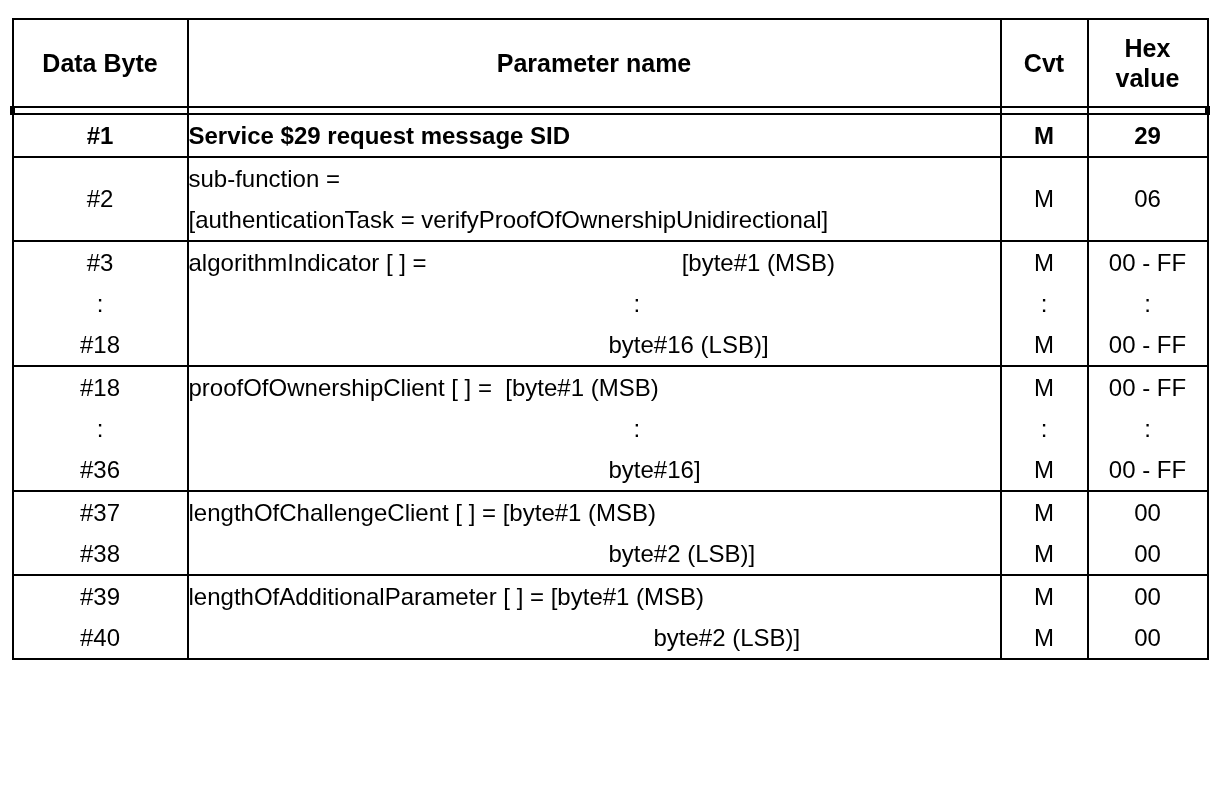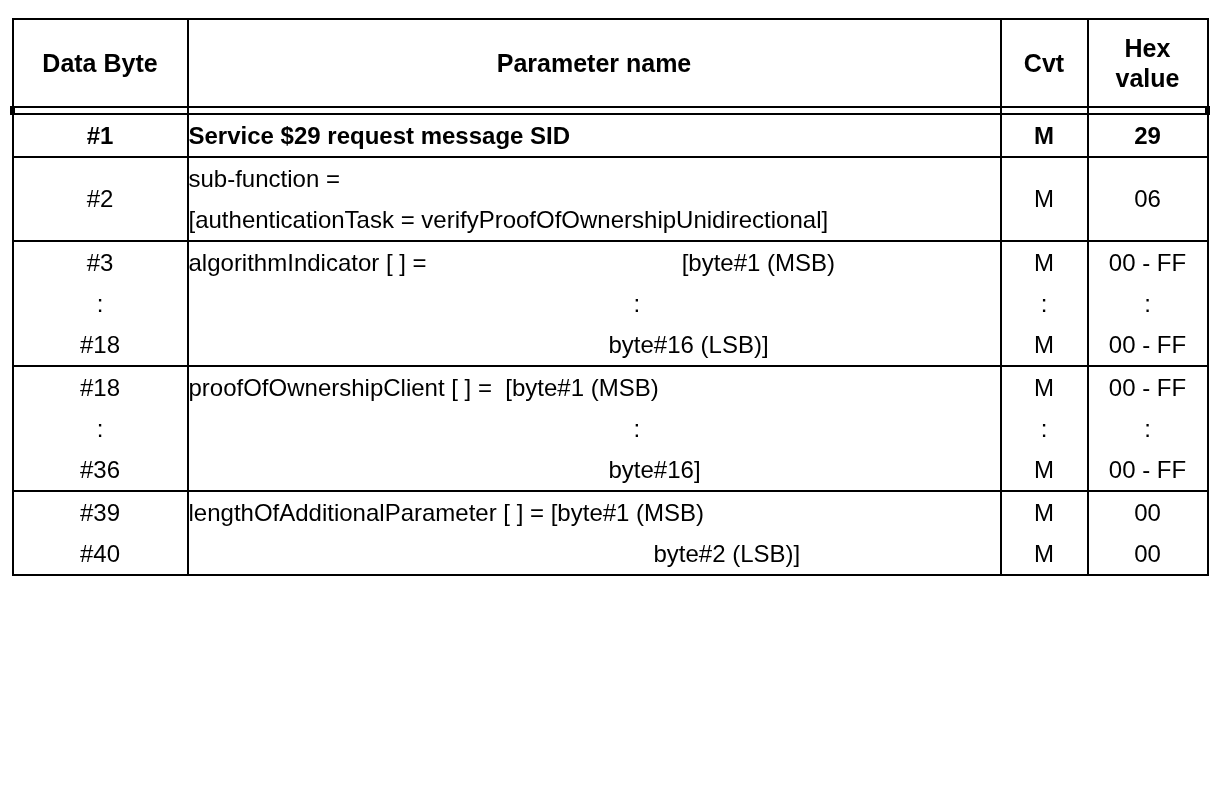--- a/index.html
+++ b/index.html
@@ -239,20 +239,38 @@
           <span class="dots">:</span>
           <span class="ln">M</span>
         </td>
         <td class="cell-hex frame-right">
           <span class="ln">00 - FF</span>
           <span class="dots">:</span>
           <span class="ln">00 - FF</span>
         </td>
       </tr>
 
+      <tr>
+        <td class="cell-byte frame-left">
+          <span class="ln">#37</span>
+          <span class="ln">#38</span>
+        </td>
+        <td class="cell-param">
+          <span class="ln">lengthOfChallengeClient [ ] = [byte#1 (MSB)</span>
+          <span class="ln ind-420">byte#2 (LSB)]</span>
+        </td>
+        <td class="cell-cvt">
+          <span class="ln">M</span>
+          <span class="ln">M</span>
+        </td>
+        <td class="cell-hex frame-right">
+          <span class="ln">00</span>
+          <span class="ln">00</span>
+        </td>
+      </tr>
 
       <tr>
         <td class="cell-byte frame-left frame-bottom">
           <span class="ln">#39</span>
           <span class="ln">#40</span>
         </td>
         <td class="cell-param frame-bottom">
           <span class="ln">lengthOfAdditionalParameter [ ] = [byte#1 (MSB)</span>
           <span class="ln ind-465">byte#2 (LSB)]</span>
         </td>

